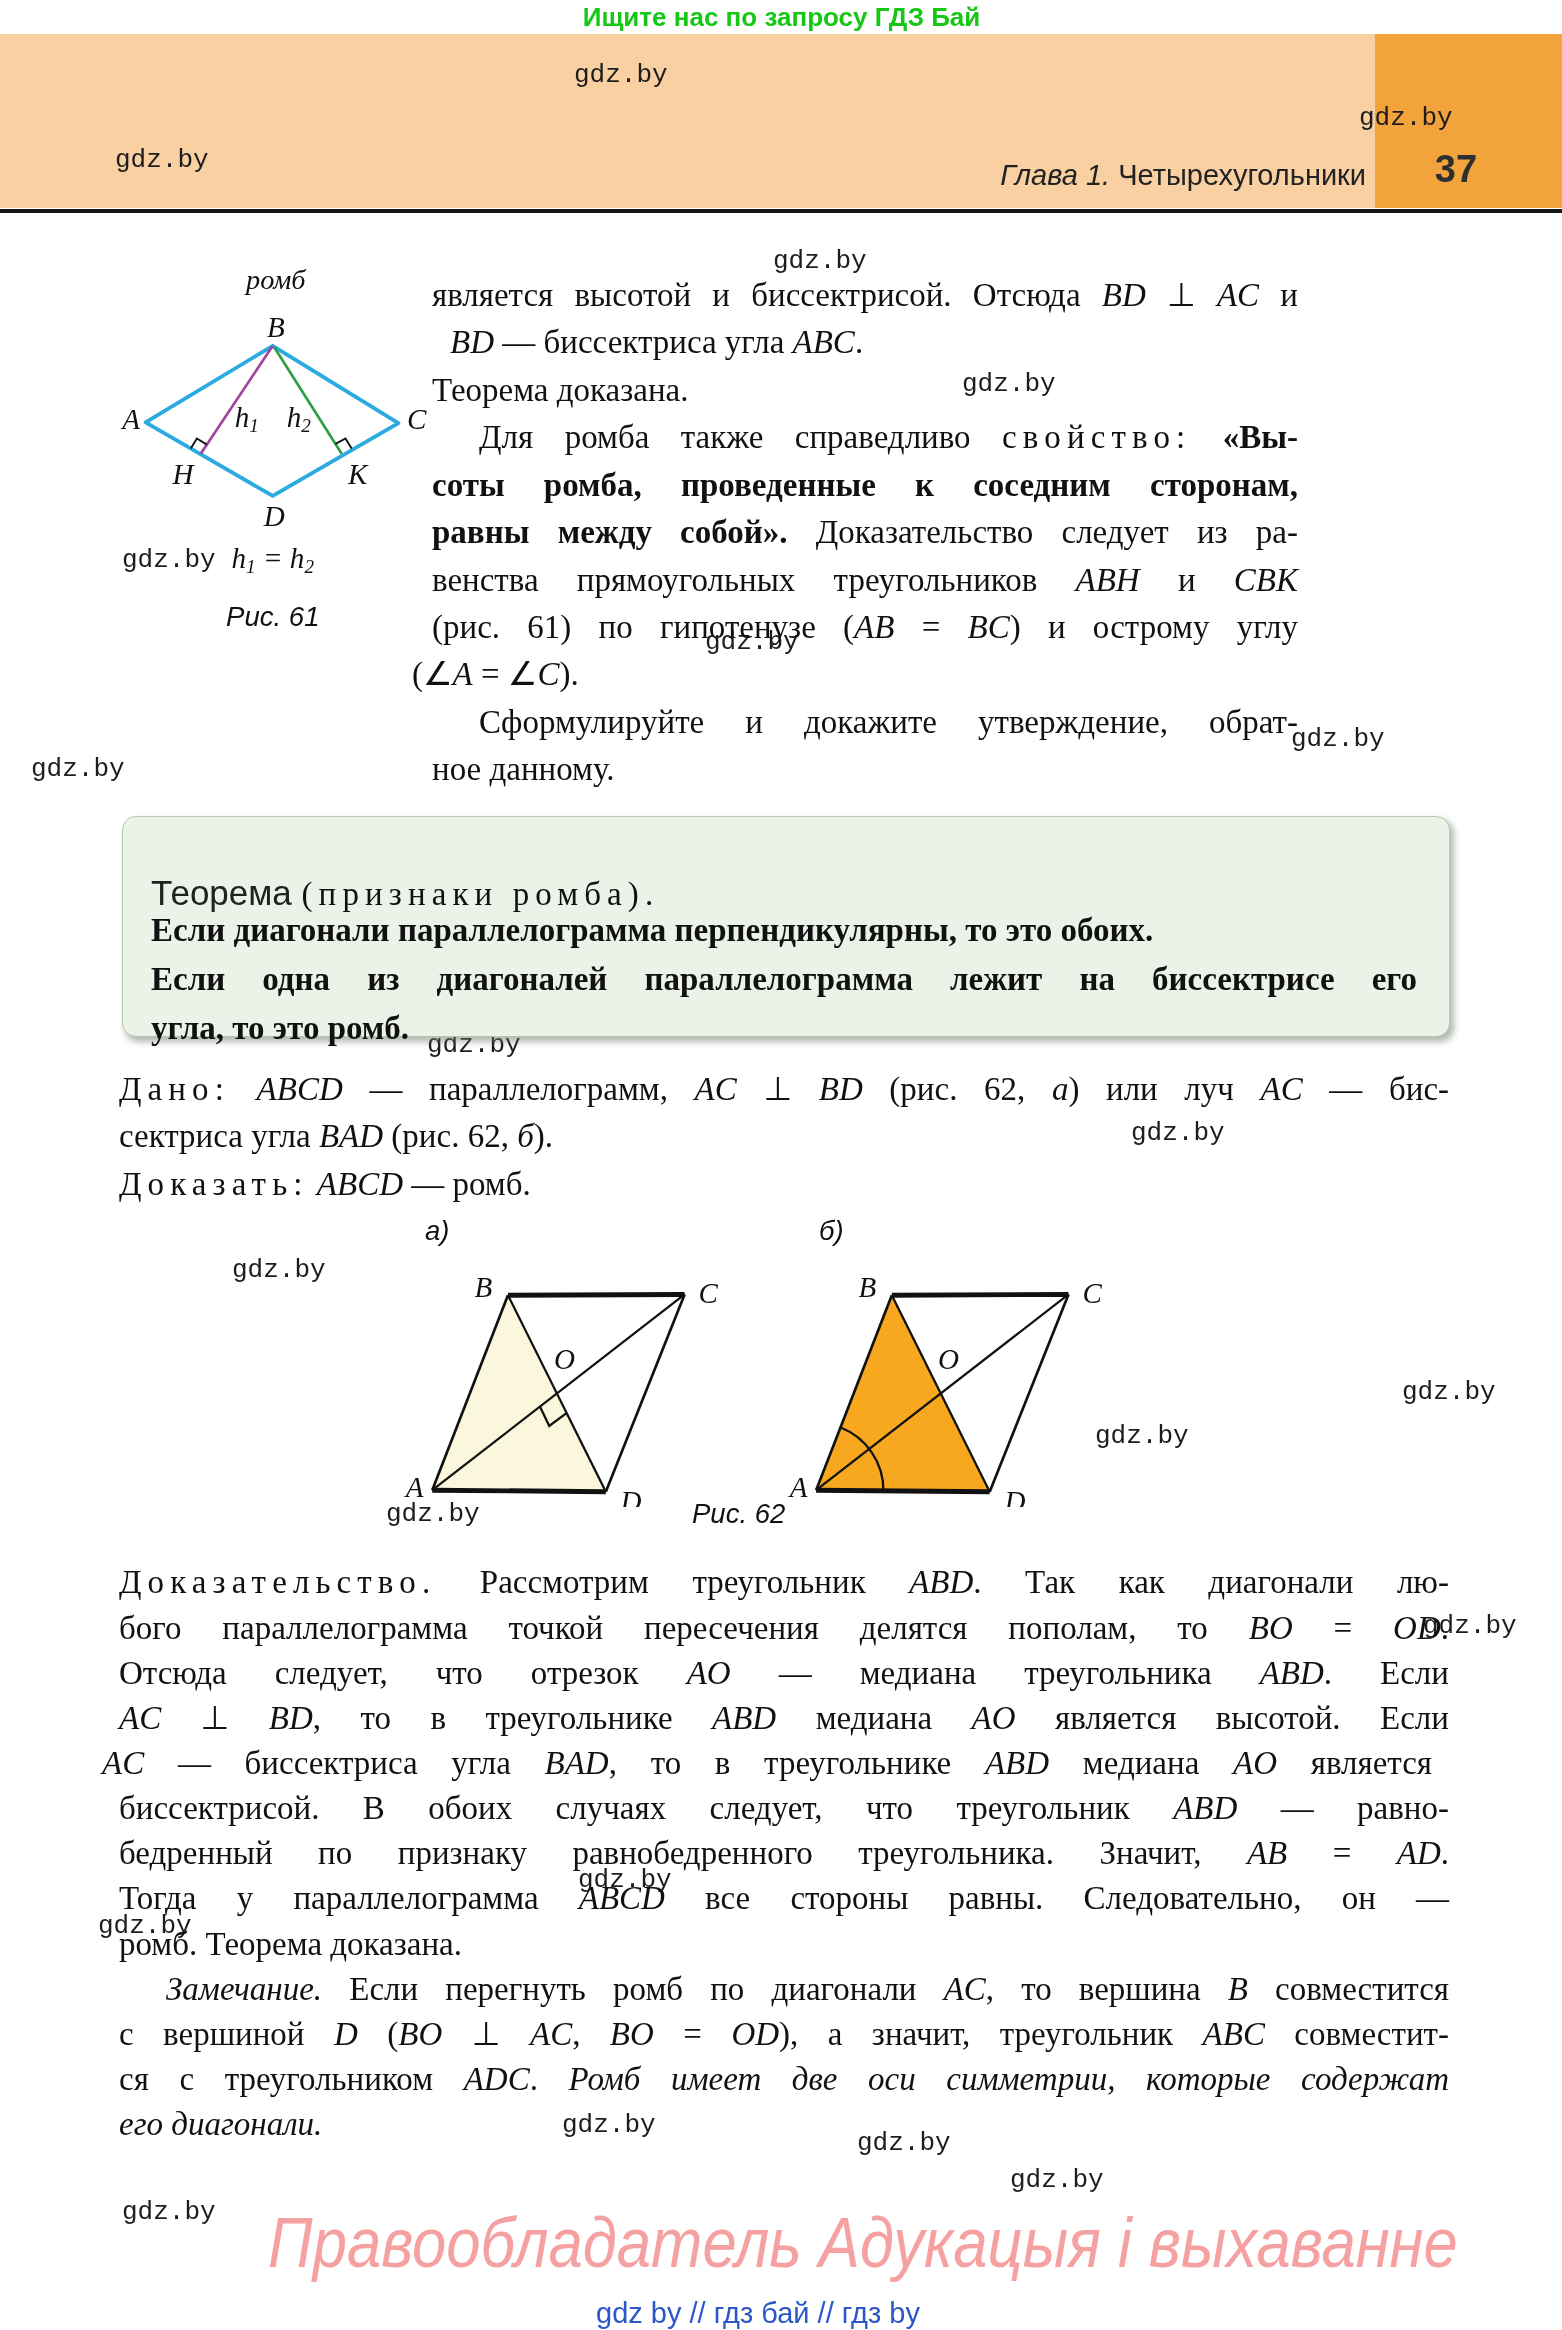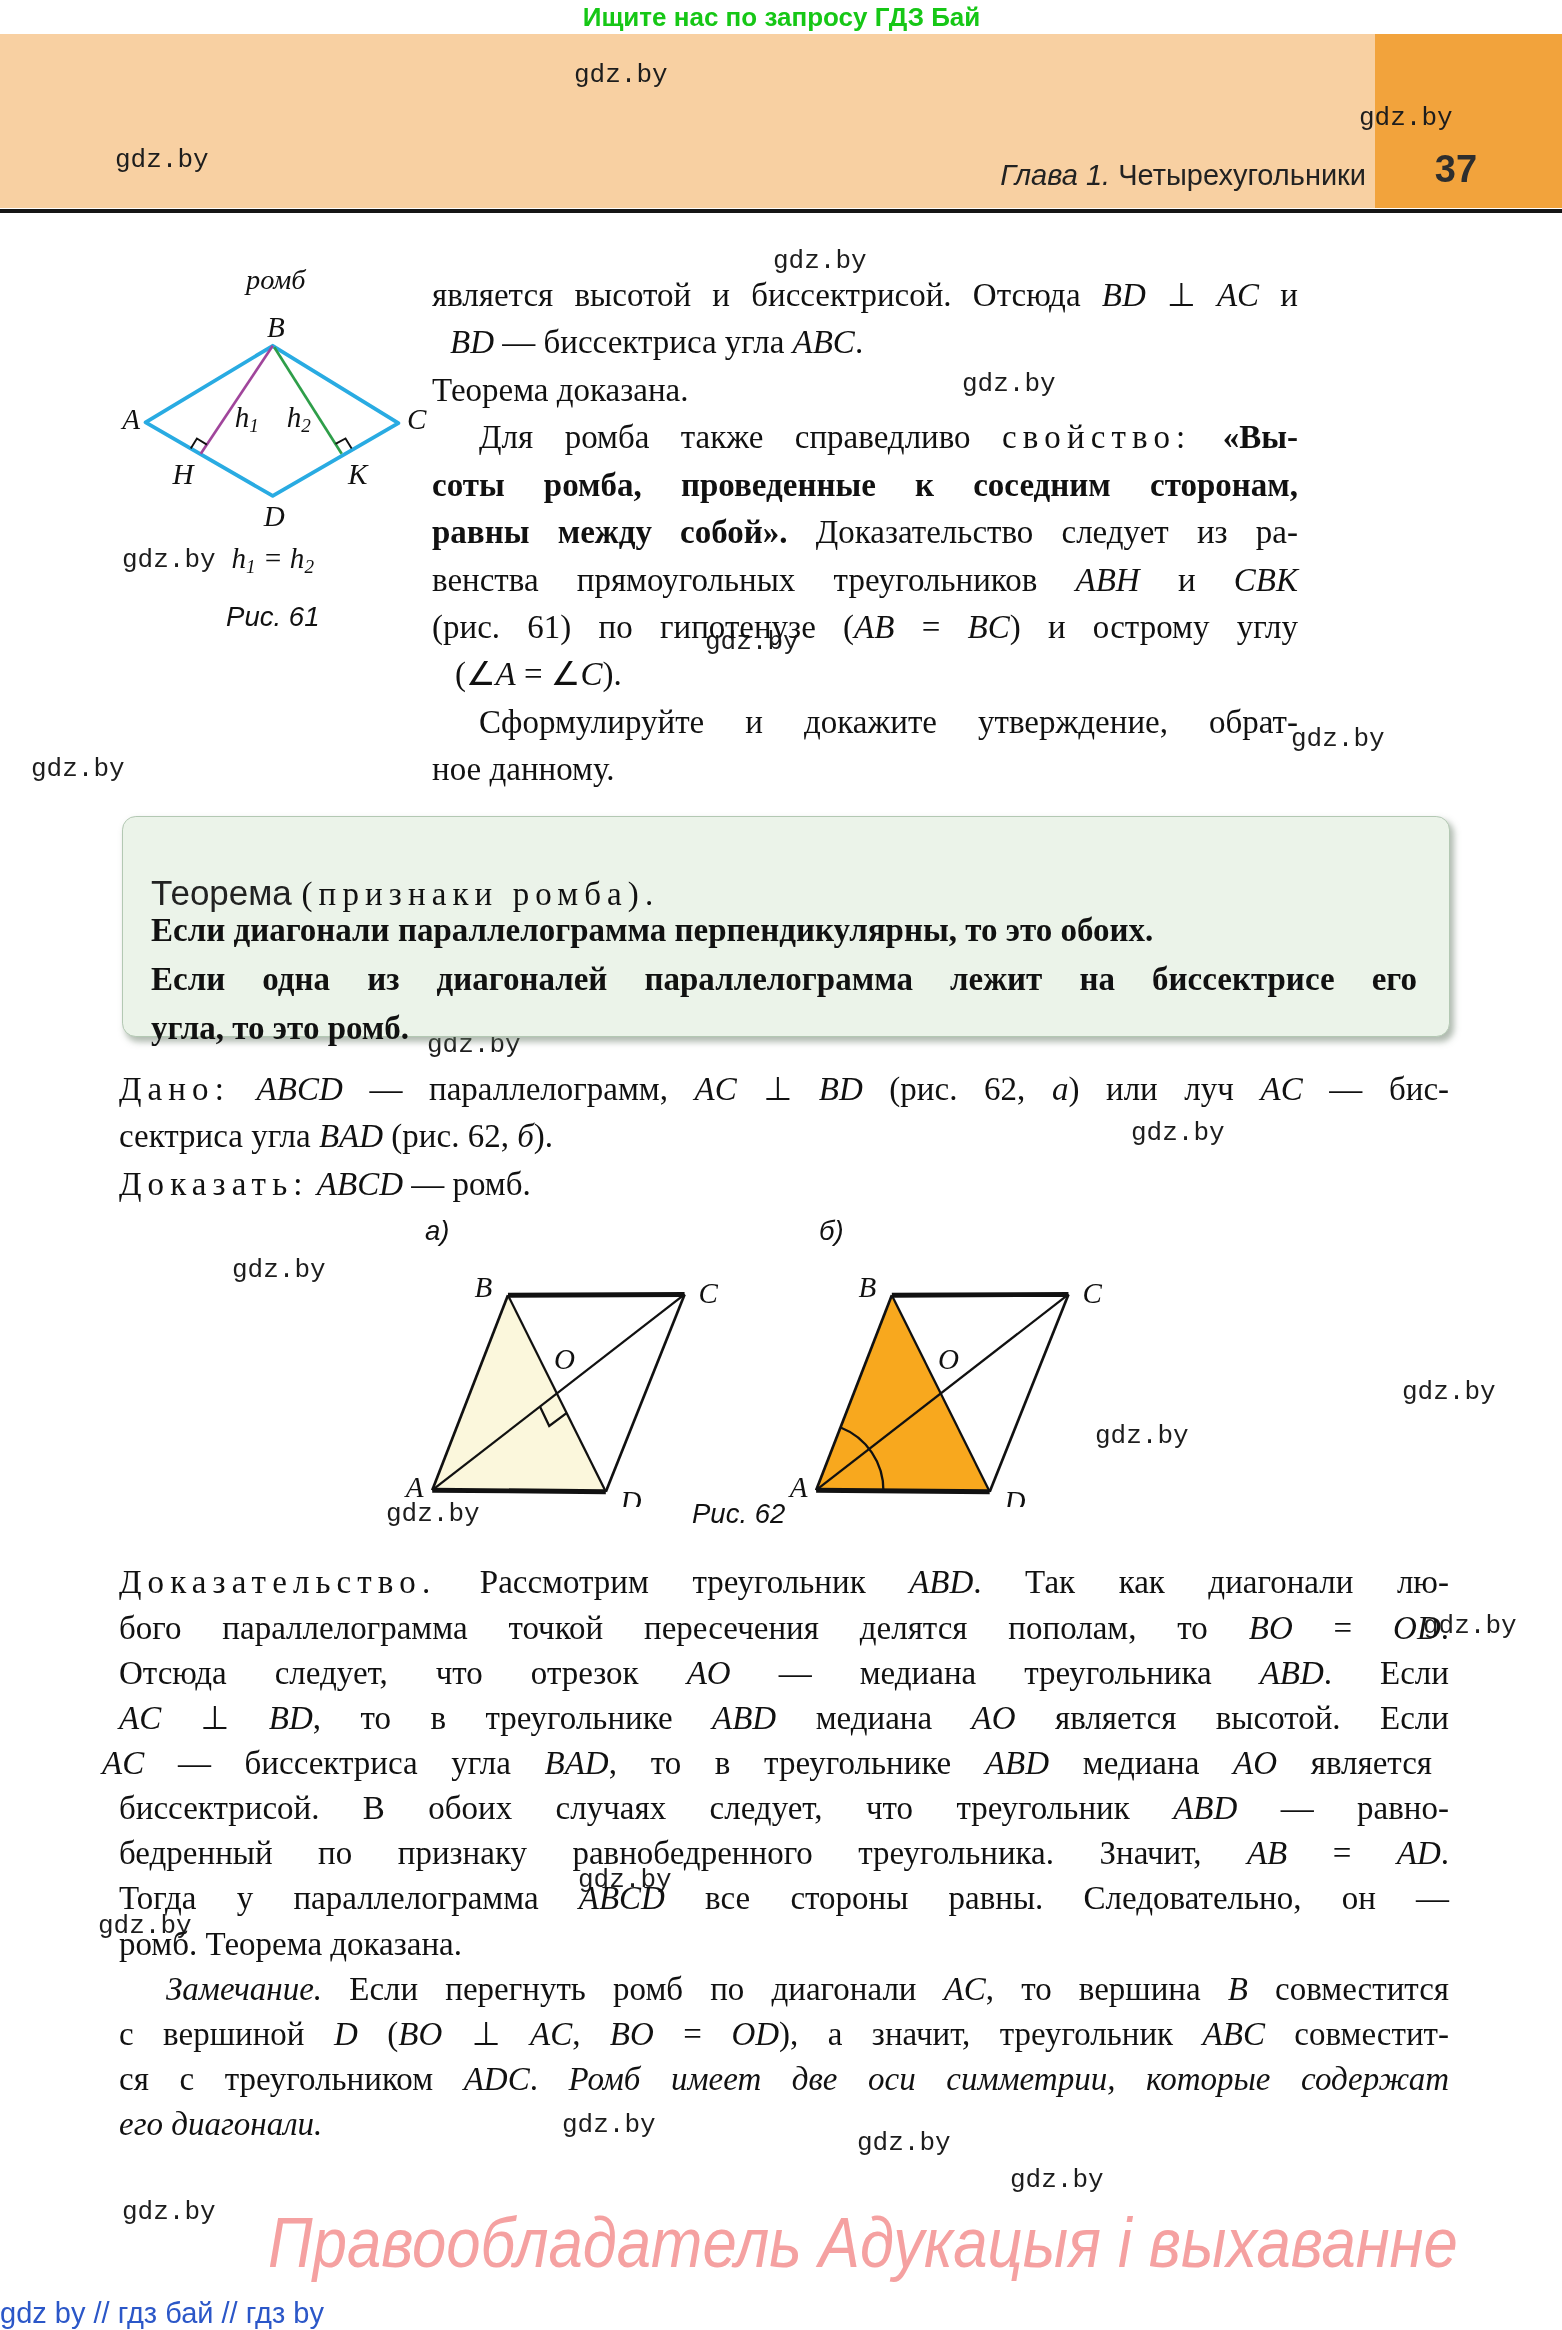--- a/index.html
+++ b/index.html
@@ -30,21 +30,21 @@
         border-radius:13.8px;box-shadow:3.1px 4.6px 6.9px rgba(100,120,100,.5);}
   
   .flbl{font-family:"Liberation Serif",serif;font-style:italic;font-size:38px;fill:#111;}
   .fsub{font-size:25px;}
   .ftitle{font-family:"Liberation Serif",serif;font-style:italic;font-size:37px;fill:#111;}
   .fcap{font-family:"Liberation Sans",sans-serif;font-style:italic;font-size:36px;fill:#111;}
   .figlab{position:absolute;font-family:"Liberation Sans",sans-serif;font-style:italic;font-size:27.5px;color:#111;}
   
   .copyright{left:268px;top:2203px;font-family:"Liberation Sans",sans-serif;font-style:italic;
              font-size:70px;color:#F5A1A1;white-space:nowrap;transform:scaleX(.88);transform-origin:left top;}
-  .links{left:0;top:2297px;width:1516px;text-align:left;font-family:"Liberation Sans",sans-serif;
+  .links{left:0;top:2297px;width:1516px;text-align:center;font-family:"Liberation Sans",sans-serif;
          font-size:29px;color:#2B57C8;}
 </style>
 </head>
 <body>
 
 <div class="abs promo-top">Ищите нас по запросу ГДЗ Бай</div>
 
 <div class="abs band"></div>
 <div class="abs band-dark"></div>
 <div class="abs chapter"><span class="i">Глава 1. </span><span>Четырехугольники</span></div>
@@ -95,21 +95,21 @@
 </svg>
 
 <div class="ln j" style="left:432px;top:277px;width:866px"><span>является высотой и биссектрисой. Отсюда </span><span class="i">BD</span><span> ⊥ </span><span class="i">AC</span><span> и</span></div>
 <div class="ln" style="left:450px;top:324px"><span class="i">BD</span><span> — биссектриса угла </span><span class="i">ABC</span><span>.</span></div>
 <div class="ln" style="left:432px;top:372px"><span>Теорема доказана.</span></div>
 <div class="ln j ind" style="left:432px;top:419px;width:866px"><span>Для ромба также справедливо </span><span class="sp">свойство:</span><span> </span><span class="b">«Вы-</span></div>
 <div class="ln j" style="left:432px;top:467px;width:866px"><span class="b">соты ромба, проведенные к соседним сторонам,</span></div>
 <div class="ln j" style="left:432px;top:514px;width:866px"><span class="b">равны между собой».</span><span> Доказательство следует из ра-</span></div>
 <div class="ln j" style="left:432px;top:562px;width:866px"><span>венства прямоугольных треугольников </span><span class="i">ABH</span><span> и </span><span class="i">CBK</span></div>
 <div class="ln j" style="left:432px;top:609px;width:866px"><span>(рис. 61) по гипотенузе (</span><span class="i">AB</span><span> = </span><span class="i">BC</span><span>) и острому углу</span></div>
-<div class="ln" style="left:455px;top:656px"><span>(∠</span><span class="i">A</span><span> = ∠</span><span class="i">C</span><span>).</span></div>
+<div class="ln" style="left:412px;top:656px"><span>(∠</span><span class="i">A</span><span> = ∠</span><span class="i">C</span><span>).</span></div>
 <div class="ln j ind" style="left:432px;top:704px;width:866px"><span>Сформулируйте и докажите утверждение, обрат-</span></div>
 <div class="ln" style="left:432px;top:751px"><span>ное данному.</span></div>
 
 <div class="abs tbox"></div>
 <div class="ln" style="left:151px;top:874px"><span class="th">Теорема </span><span class="sp">(признаки ромба).</span></div>
 <div class="ln" style="left:151px;top:912px"><span class="b">Если диагонали параллелограмма перпендикулярны, то это обоих.</span></div>
 <div class="ln j" style="left:151px;top:961px;width:1266px"><span class="b">Если одна из диагоналей параллелограмма лежит на биссектрисе его</span></div>
 <div class="ln" style="left:151px;top:1010px"><span class="b">угла, то это ромб.</span></div>
 
 <div class="ln j" style="left:119px;top:1071px;width:1330px"><span class="sp">Дано:</span><span> </span><span class="i">ABCD</span><span> — параллелограмм, </span><span class="i">AC</span><span> ⊥ </span><span class="i">BD</span><span> (рис. 62, </span><span class="i">а</span><span>) или луч </span><span class="i">AC</span><span> — бис-</span></div>

